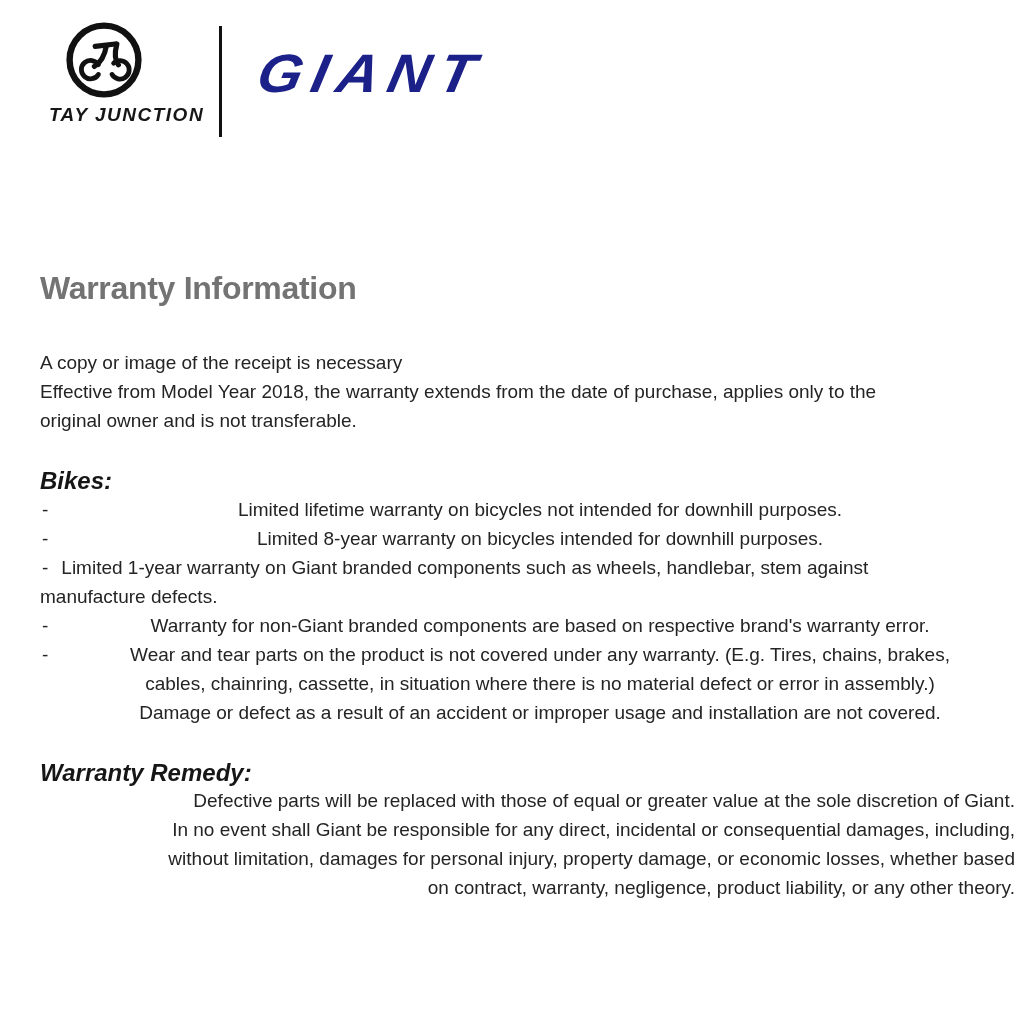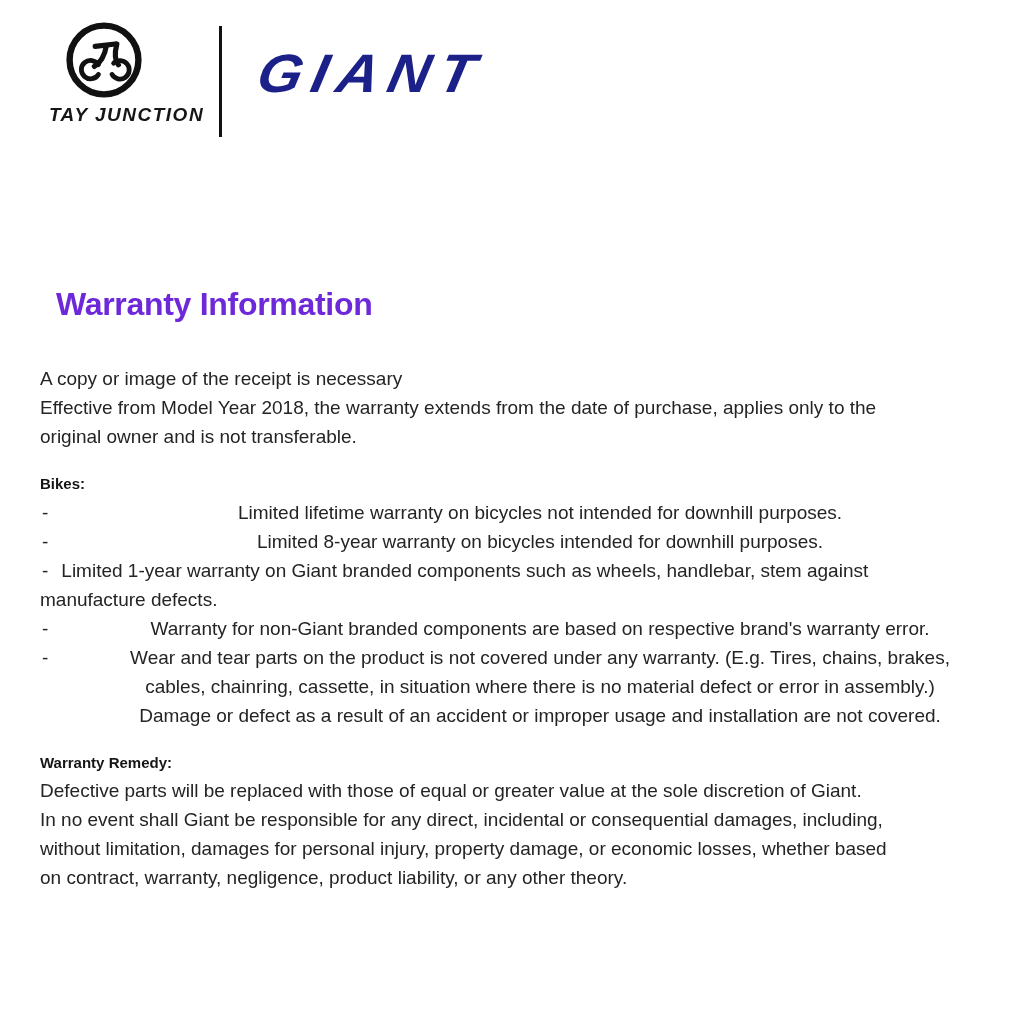--- a/index.html
+++ b/index.html
@@ -55,59 +55,60 @@
     white-space: nowrap;
   }
 
   
   .content {
     position: absolute;
     left: 40px; top: 270px;
     width: 975px;
   }
   .page-title {
-    margin: 16px;
+    margin: 0;
     font-size: 32px;
     font-weight: bold;
     letter-spacing: -0.3px;
-    color: #6d28d9;
+    color: #737373;
     line-height: 36px;
   }
   .body-text {
     font-size: 19px;
     line-height: 29px;
     color: #242424;
   }
   .pre { white-space: pre-wrap; }
   .intro { margin: 42px 0 0 0; }
   .section-heading {
-    margin: 19px 0 0 0;
-    font-size: 15px;
+    margin: 32px 0 0 0;
+    font-size: 24px;
     font-weight: bold;
     line-height: 27.5px;
     color: #161616;
+    font-style: italic;
   }
   .bullet {
     display: flex;
     align-items: flex-start;
   }
   .bullet .dash {
     flex: 0 0 25px;
     padding-left: 2px;
     box-sizing: border-box;
   }
   .bullet .btxt { flex: 1 1 auto; text-align: center; }
   .bullet.no-hang { display: block; }
   .bullet.no-hang .dash {
     display: inline;
     padding-left: 2px;
     margin-right: 13px;
   }
   .bullet.no-hang .btxt { display: inline; }
-  .remedy-body { margin: 0; }
+  .remedy-body { margin: 0; text-align: right; }
 </style>
 </head>
 <body>
 
 <div class="page">
 
   <header class="masthead">
 
     <svg class="tj-mark" viewBox="0 0 100 100" fill="none" xmlns="http://www.w3.org/2000/svg">
       <circle cx="50" cy="50" r="43" stroke="#111111" stroke-width="8"></circle>

